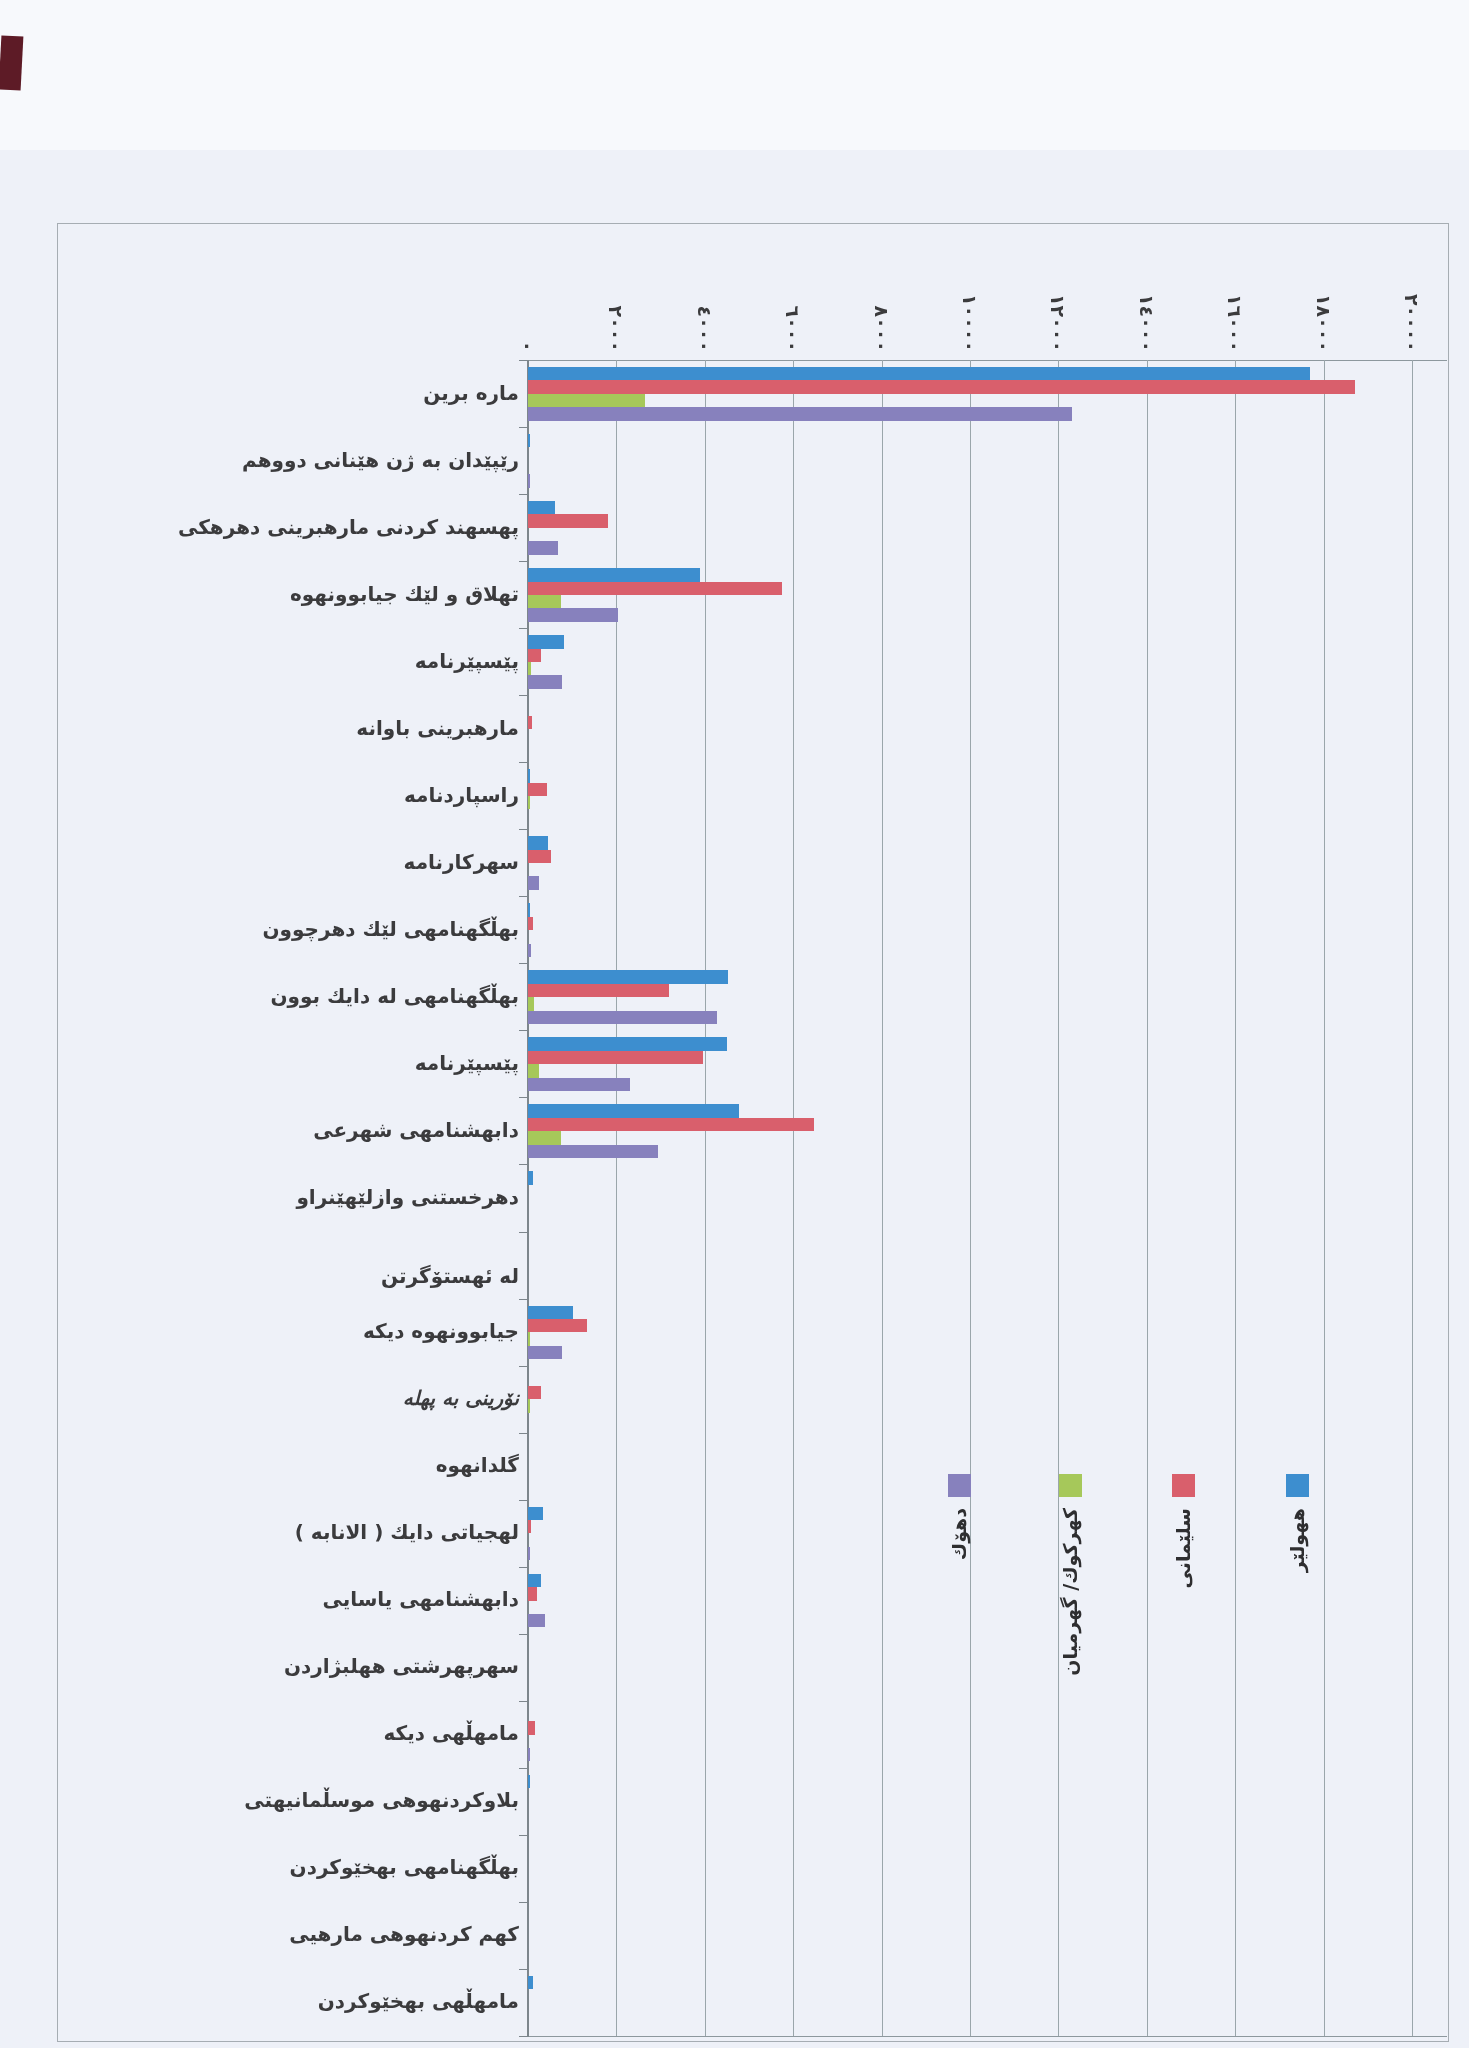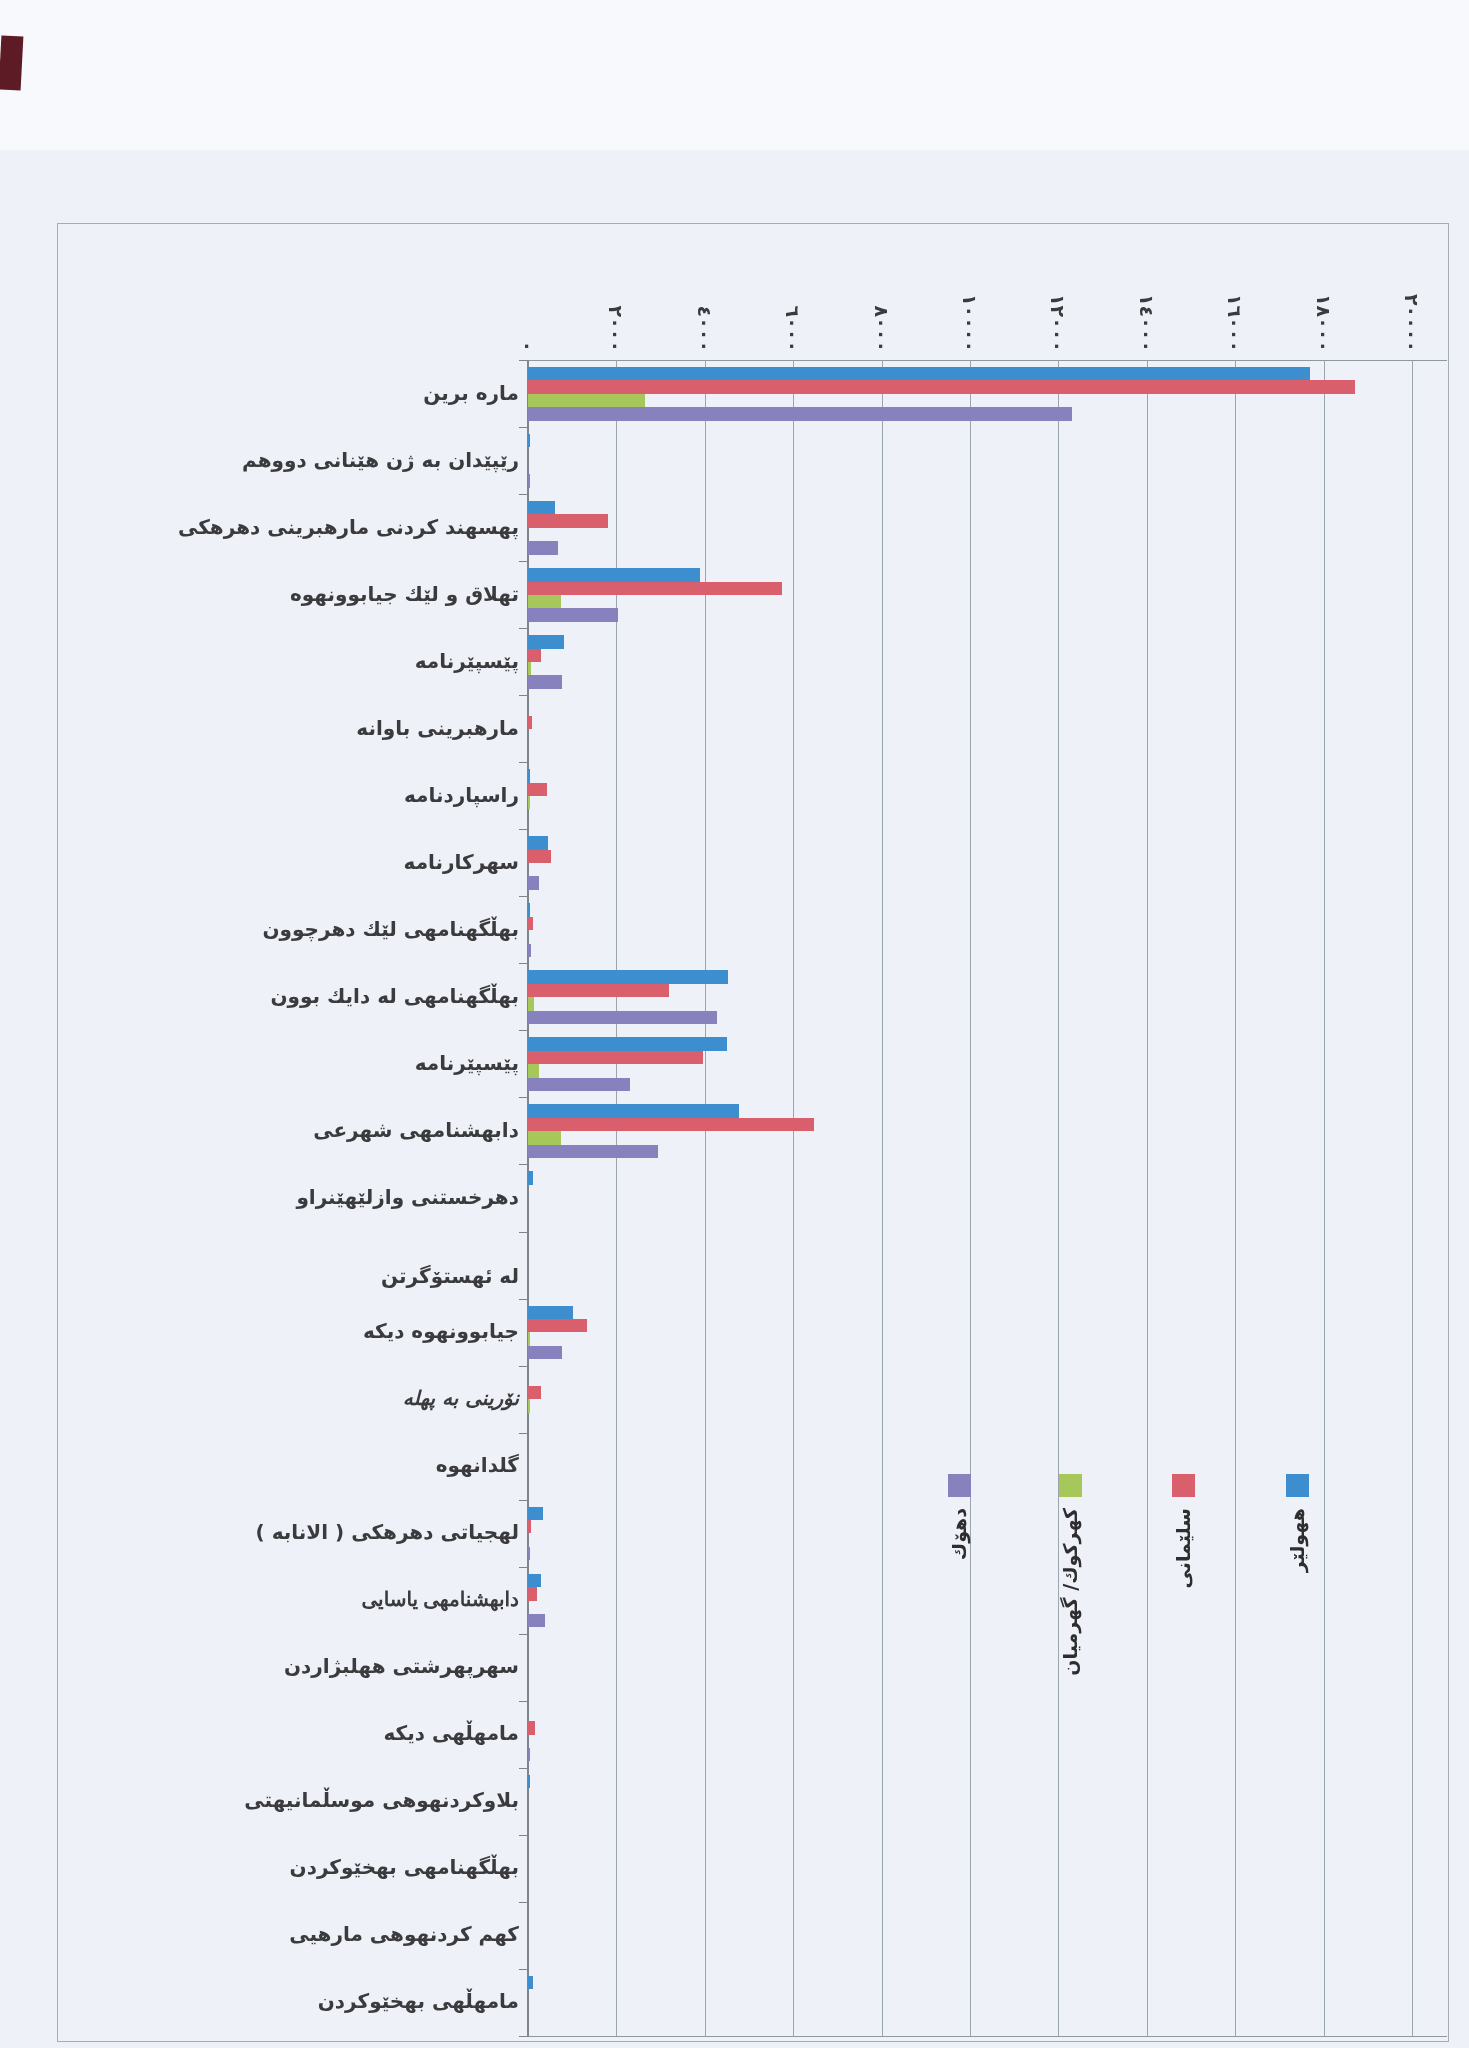--- a/index.html
+++ b/index.html
@@ -95,22 +95,22 @@
       <div class="cat-label" style="left: 189px; top: 851.8px;">سهرکارنامه</div>
       <div class="cat-label" style="left: 189px; top: 918.84px;">بهڵگهنامهی لێك دهرچوون</div>
       <div class="cat-label" style="left: 189px; top: 985.88px;">بهڵگهنامهی له دایك بوون</div>
       <div class="cat-label" style="left: 189px; top: 1052.92px;">پێسپێرنامه</div>
       <div class="cat-label" style="left: 189px; top: 1119.96px;">دابهشنامهی شهرعی</div>
       <div class="cat-label" style="left: 189px; top: 1187px;">دهرخستنی وازلێهێنراو</div>
       <div class="cat-label" style="left: 189px; top: 1254.04px; margin-top: 12px;">له ئهستۆگرتن</div>
       <div class="cat-label" style="left: 189px; top: 1321.08px;">جیابوونهوه دیکه</div>
       <div class="cat-label" style="left: 189px; top: 1388.12px; font-style: italic;">نۆرینی به پهله</div>
       <div class="cat-label" style="left: 189px; top: 1455.16px;">گلدانهوه</div>
-      <div class="cat-label" style="left: 189px; top: 1522.2px;">لهجیاتی دهرهکی ( الانابه )</div>
-      <div class="cat-label" style="left: 189px; top: 1589.24px; font-family: Liberation Serif, serif;">دابهشنامهی یاسایی</div>
+      <div class="cat-label" style="left: 189px; top: 1522.2px;">لهجیاتی دایك ( الانابه )</div>
+      <div class="cat-label" style="left: 189px; top: 1589.24px;">دابهشنامهی یاسایی</div>
       <div class="cat-label" style="left: 189px; top: 1656.28px;">سهرپهرشتی ههلبژاردن</div>
       <div class="cat-label" style="left: 189px; top: 1723.32px;">مامهڵهی دیکه</div>
       <div class="cat-label" style="left: 189px; top: 1790.36px;">بلاوکردنهوهی موسڵمانیهتی</div>
       <div class="cat-label" style="left: 189px; top: 1857.4px;">بهڵگهنامهی بهخێوکردن</div>
       <div class="cat-label" style="left: 189px; top: 1924.44px;">کهم کردنهوهی مارهیی</div>
       <div class="cat-label" style="left: 189px; top: 1991.48px;">مامهڵهی بهخێوکردن</div>
     </div>
   <div id="bars">
       <div class="bar" title="ماره برین — ههولێر: 17700" style="left: 528px; top: 367px; width: 782.34px; background: rgb(61, 142, 207);"></div>
       <div class="bar" title="ماره برین — سلێمانی: 18700" style="left: 528px; top: 380.4px; width: 826.54px; background: rgb(217, 95, 108);"></div>

